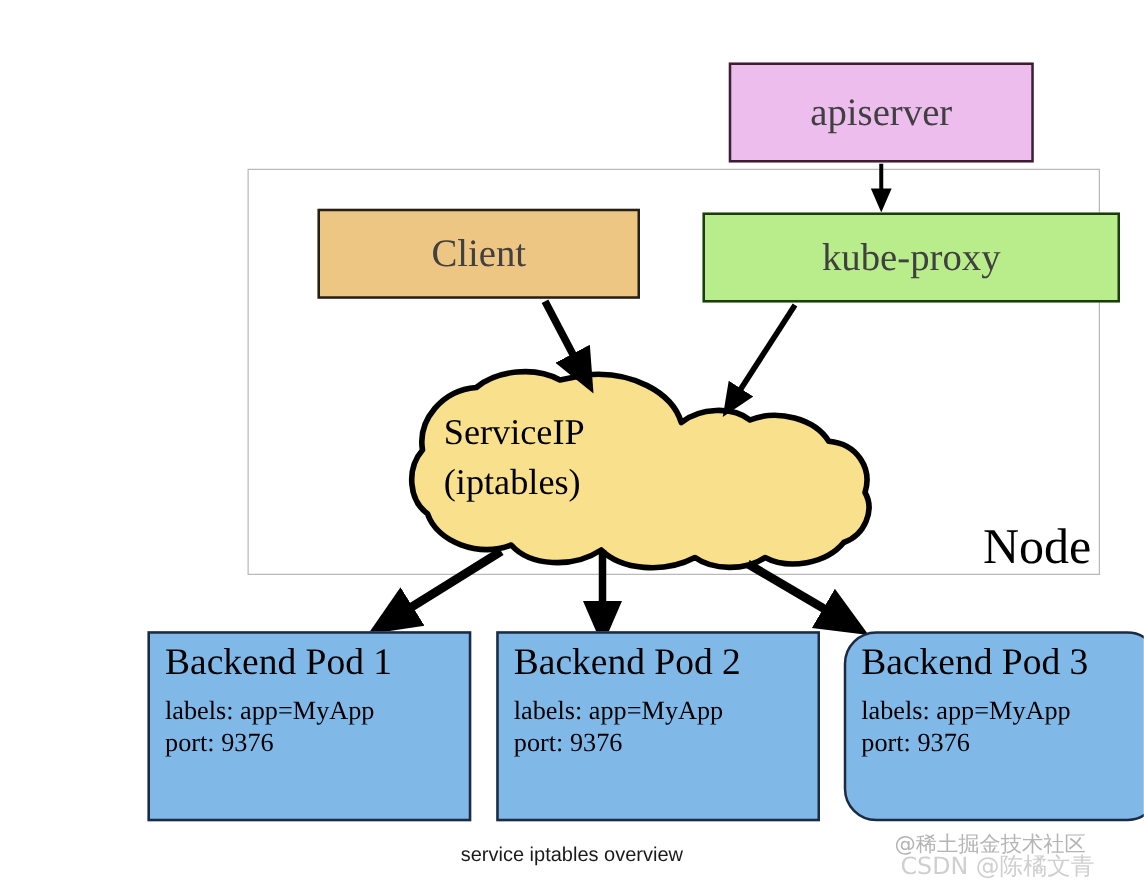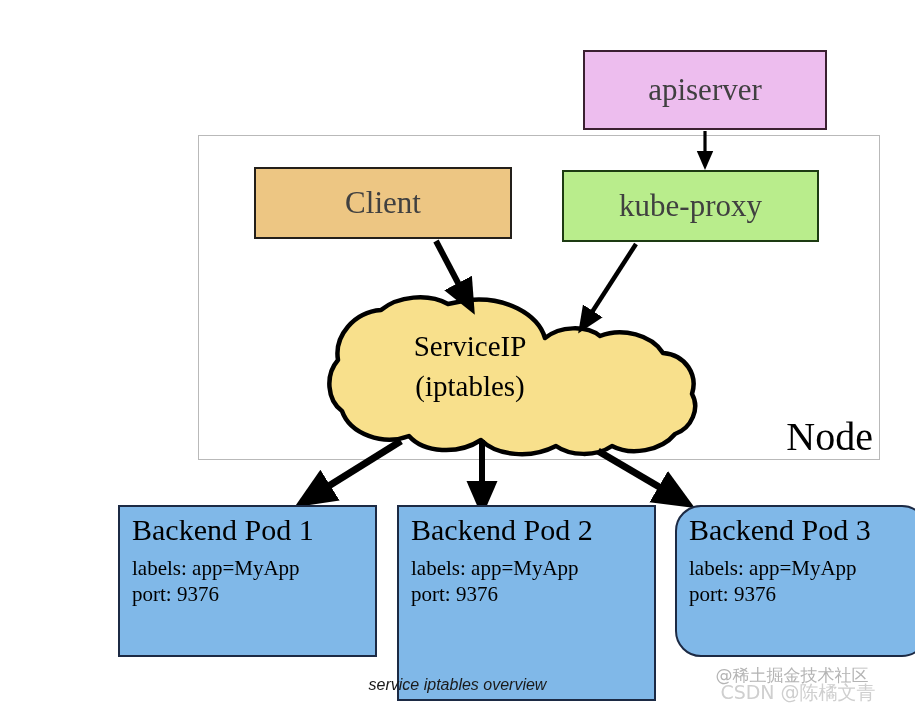--- a/index.html
+++ b/index.html
@@ -81,21 +81,21 @@
     height: 72px;
     background: #edc683;
     border: 2px solid #231f1a;
     font-size: 31px;
     justify-content: center;
   }
 
   .box-kubeproxy {
     left: 562px;
     top: 170px;
-    width: 257px;
+    width: 334px;
     height: 72px;
     background: #b9ed8c;
     border: 2px solid #1d3b12;
     font-size: 31px;
   }
 
   .pod {
     position: absolute;
     box-sizing: border-box;
     background: #80b8e8;
@@ -111,46 +111,45 @@
     white-space: nowrap;
     margin-bottom: 7px;
   }
   .pod-line {
     font-size: 21px;
     line-height: 1.28;
     white-space: nowrap;
   }
 
   .pod-1 { left: 70px;  top: 505px; width: 259px; height: 152px; }
-  .pod-2 { left: 349px; top: 505px; width: 259px; height: 196px; }
+  .pod-2 { left: 349px; top: 505px; width: 259px; height: 152px; }
   .pod-3 { left: 627px; top: 505px; width: 253px; height: 152px; border-radius: 26px; }
 
   
   .cloud-text {
     position: absolute;
     left: 355px;
     top: 326px;
     width: 230px;
-    text-align: center;
+    text-align: left;
     color: #000;
     font-family: "Liberation Serif", "DejaVu Serif", serif;
     font-size: 29px;
     line-height: 1.38;
     pointer-events: none;
   }
 
   
   .caption {
     position: absolute;
     left: 0;
     top: 676px;
     width: 915px;
     text-align: center;
     font-family: "Liberation Sans", "DejaVu Sans", sans-serif;
-    font-style: italic;
     font-size: 16px;
     color: #1a1a1a;
   }
 
   .watermark {
     position: absolute;
     width: 240px;
     text-align: center;
     white-space: nowrap;
     font-family: "DejaVu Sans", "Liberation Sans", sans-serif;

